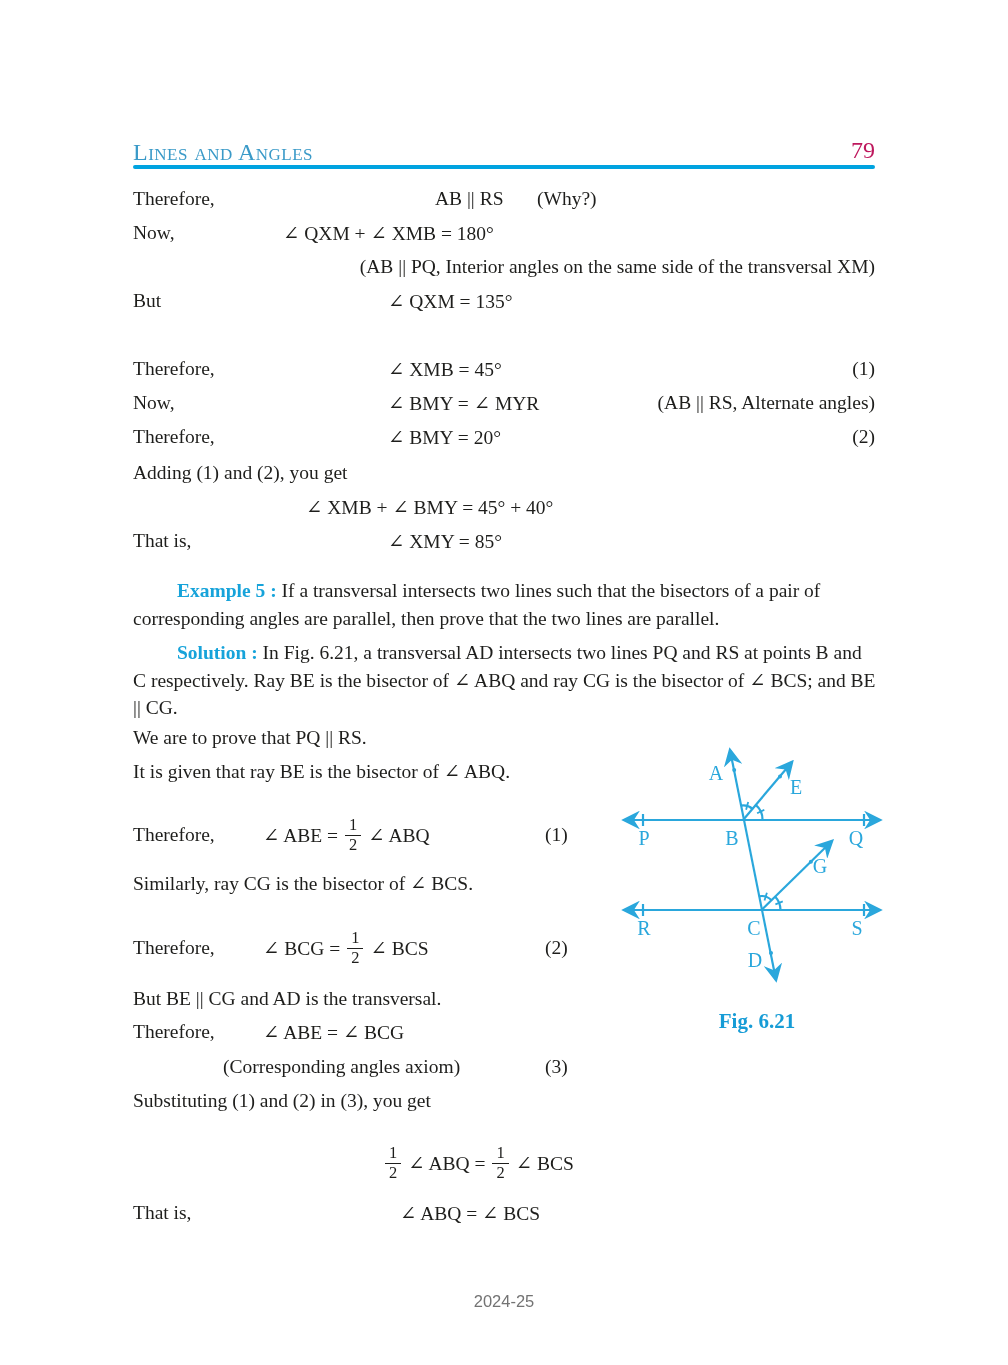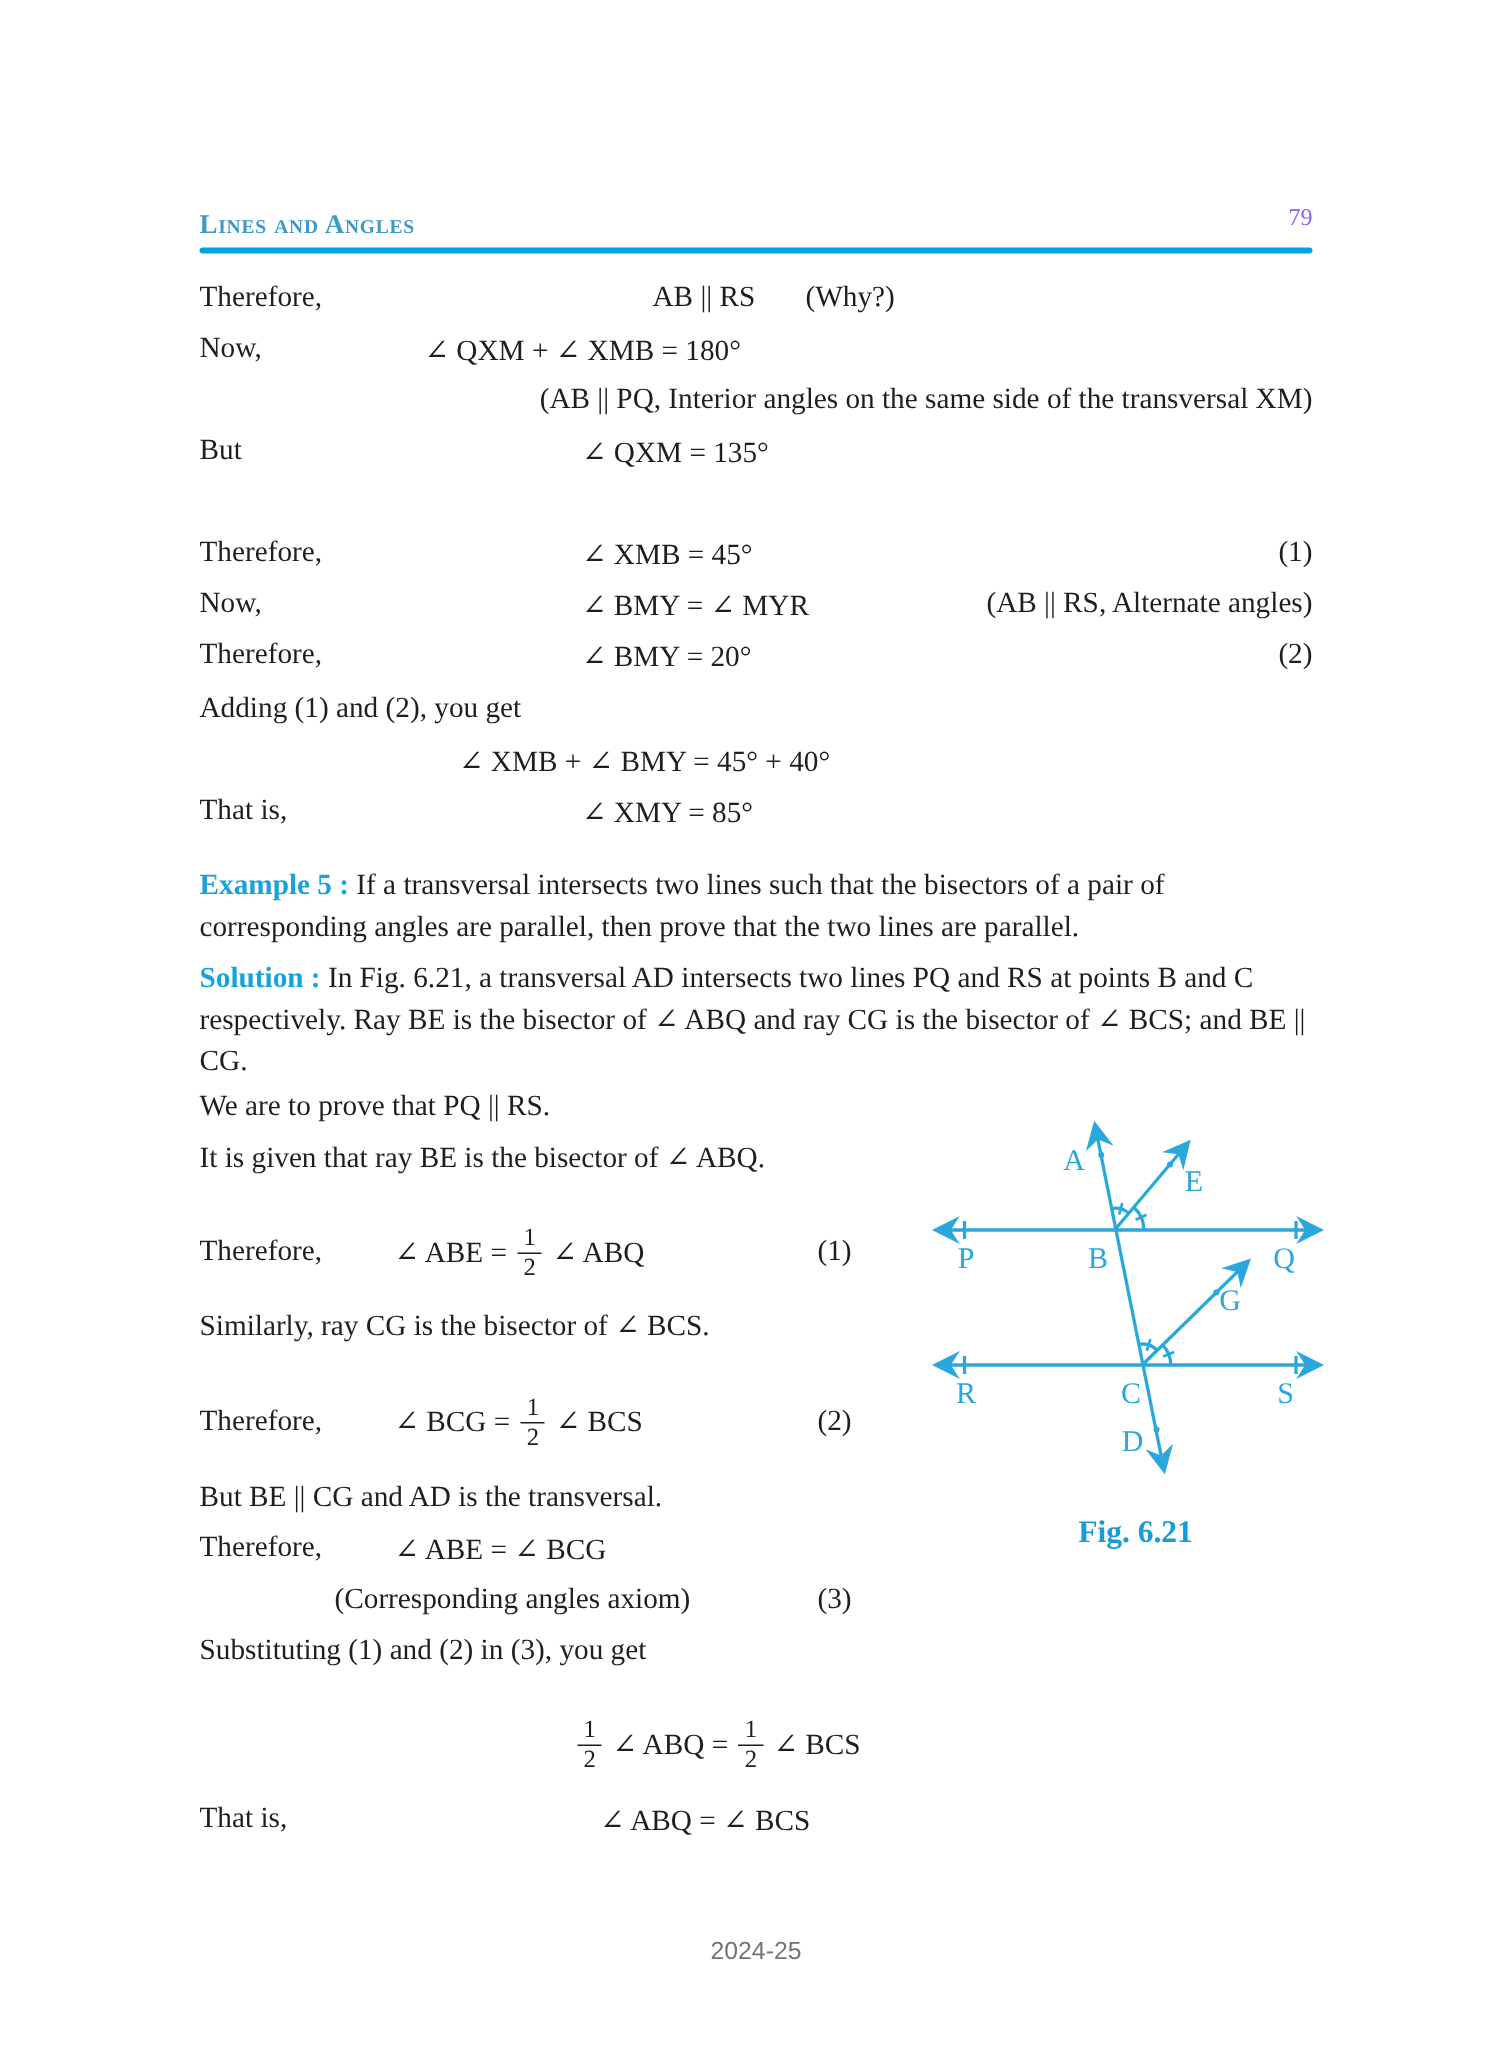--- a/index.html
+++ b/index.html
@@ -4,35 +4,35 @@
 <style>
   html,body { margin:0; padding:0; background:#ffffff; }
   .page {
     position:relative; width:1008px; height:1365px; background:#ffffff;
     font-family:"Liberation Serif","DejaVu Serif","DejaVu Sans",serif;
     color:#1e1e1c; overflow:hidden;
   }
   
   .hdr-title {
     position:absolute; left:133px; top:139px;
-    font-variant:small-caps; font-size:18px; letter-spacing:0.5px; color:#3a9ac8;font-weight:bold;
+    font-variant:small-caps; font-size:24px; letter-spacing:0.5px; color:#3a9ac8;
   }
-  .hdr-page { position:absolute; right:133px; top:137px; font-size:16px; color:#8b5cf6; }
+  .hdr-page { position:absolute; right:133px; top:137px; font-size:24px; color:#be185d; }
   .hdr-rule { position:absolute; left:133px; top:165px; width:742px; height:4px; background:#00a3e0; border-radius:2px; }
 
   
   .d-row { position:absolute; left:133px; width:742px; height:28px; font-size:19.5px; white-space:nowrap; }
   .d-row .lbl { position:absolute; left:0; }
   .d-row .eq  { position:absolute; }
   .d-row .note{ position:absolute; }
   .d-row .right { position:absolute; right:0; }
 
   
   .para { position:absolute; left:133px; width:745px; font-size:19.5px; line-height:27.6px; text-align:left; }
-  .para .plabel { font-weight:bold; color:#16a3da; }
+  .para .plabel { font-weight:bold; color:#16a3da;margin-left:44px; }
 
   .p-line { position:absolute; left:133px; font-size:19.5px; white-space:nowrap;text-align:center; }
 
   
   .frac-row { position:absolute; left:133px; height:56px; display:flex; align-items:center; font-size:19.5px; white-space:nowrap; }
   .frac-row .lbl { display:inline-block; width:130px; }
   .frac { display:inline-flex; flex-direction:column; align-items:center; vertical-align:middle;
           font-size:16.5px; line-height:1.15; margin:0 7px; }
   .frac .den { border-top:1.6px solid #1e1e1c; padding:0 4px; }
   .frac .num { padding:0 4px; }

